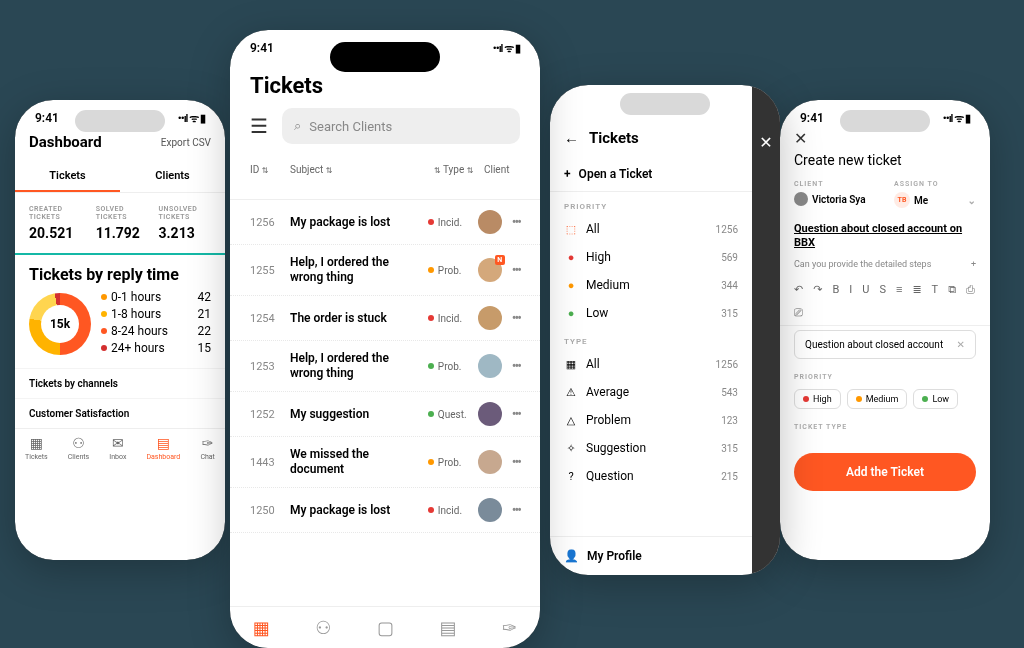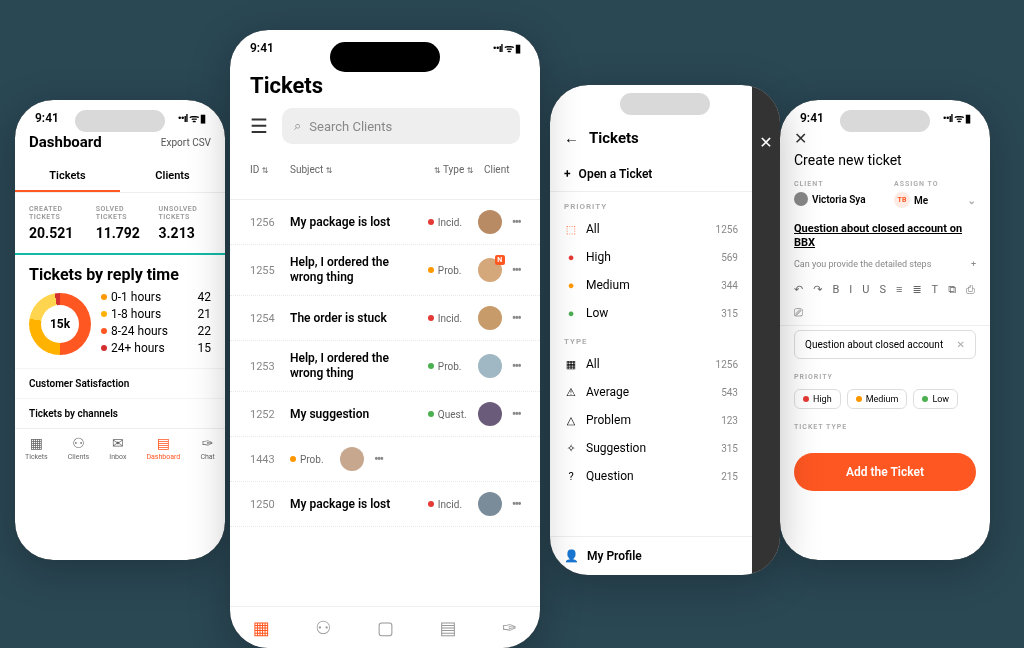--- a/index.html
+++ b/index.html
@@ -193,22 +193,22 @@
         <div class="legend-row">
           <span class="legend-left">
             <span class="dot" style="background:#d32f2f"></span>
             <span>24+ hours</span>
           </span>
           <span>15</span>
         </div>
       </div>
   </div>
   <div id="p1-rows">
+      <div class="p1-row">Tickets by channels</div>
       <div class="p1-row">Customer Satisfaction</div>
-      <div class="p1-row">Tickets by channels</div>
     </div>
   <div class="p1-btab" id="p1-btab">
       <div class="p1-btab-item"><span class="p1-btab-icon">▦</span>Tickets</div>
       <div class="p1-btab-item"><span class="p1-btab-icon">⚇</span>Clients</div>
       <div class="p1-btab-item"><span class="p1-btab-icon">✉</span>Inbox</div>
       <div class="p1-btab-item active"><span class="p1-btab-icon">▤</span>Dashboard</div>
       <div class="p1-btab-item"><span class="p1-btab-icon">✑</span>Chat</div>
     </div>
 </div>
 
@@ -266,20 +266,21 @@
       </div>
       <div class="t-row">
         <span class="t-id">1252</span>
         <span class="t-sub">My suggestion</span>
         <span class="t-type"><span class="t-dot" style="background:#4caf50"></span>Quest.</span>
         <span class="t-client" style="background:#6b5b7a"></span>
         <span class="t-more">•••</span>
       </div>
       <div class="t-row">
         <span class="t-id">1443</span>
+        <span class="t-sub">We missed the document</span>
         <span class="t-type"><span class="t-dot" style="background:#ff9800"></span>Prob.</span>
         <span class="t-client" style="background:#c7a88f"></span>
         <span class="t-more">•••</span>
       </div>
       <div class="t-row">
         <span class="t-id">1250</span>
         <span class="t-sub">My package is lost</span>
         <span class="t-type"><span class="t-dot" style="background:#e53935"></span>Incid.</span>
         <span class="t-client" style="background:#7a8b9a"></span>
         <span class="t-more">•••</span>

